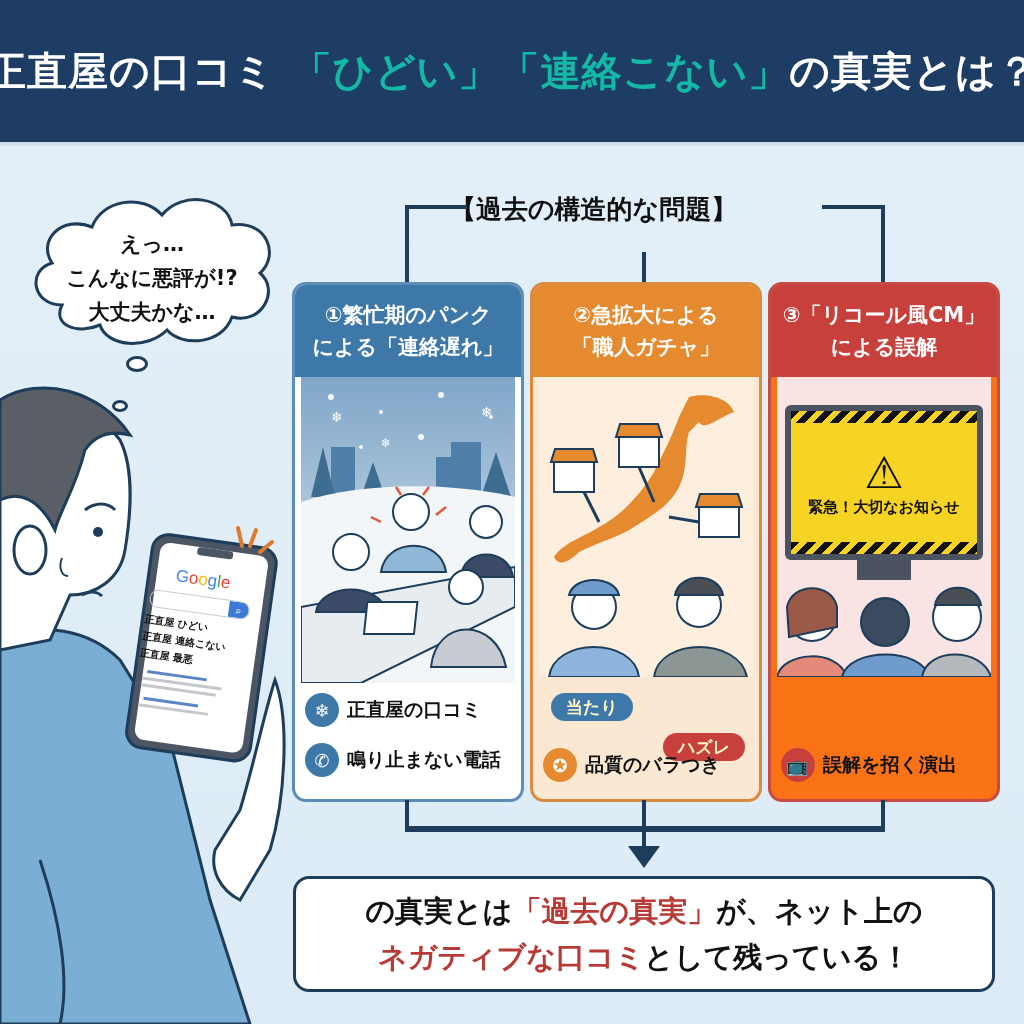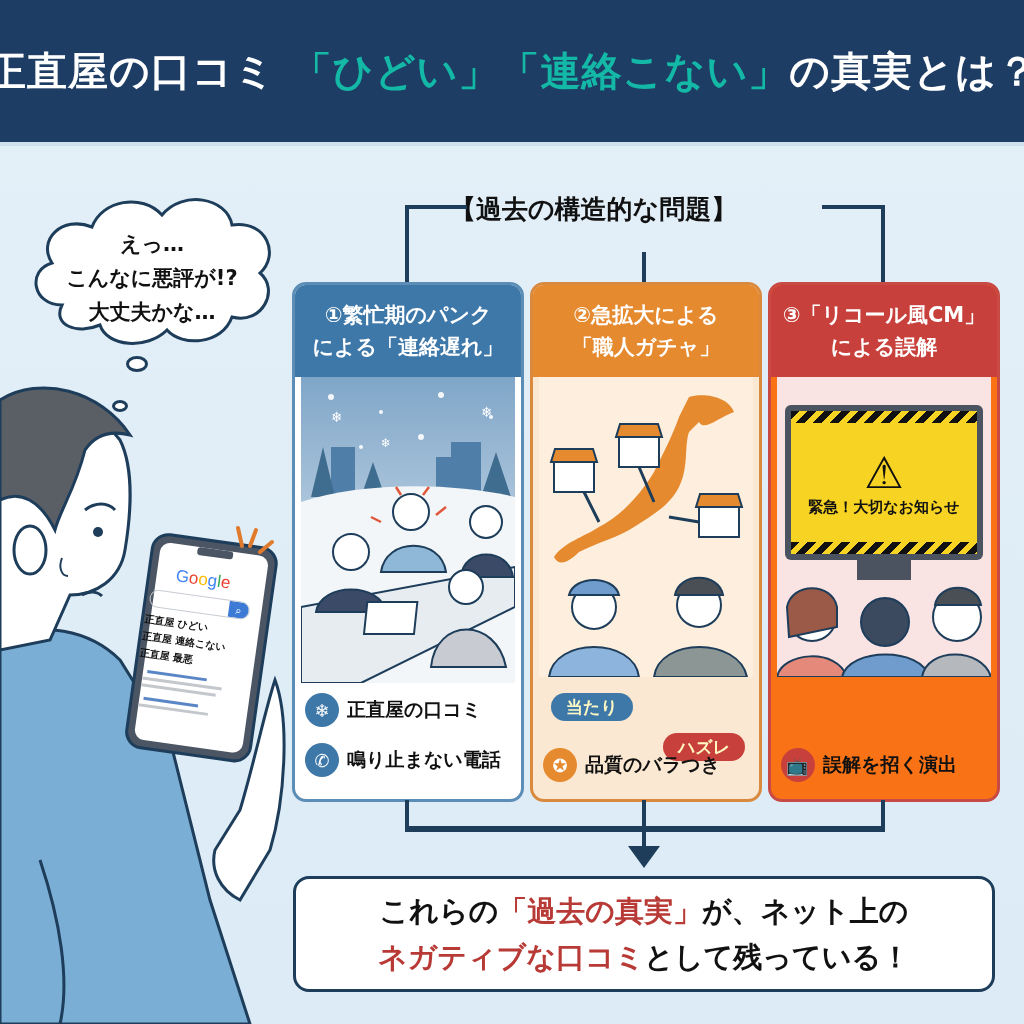--- a/index.html
+++ b/index.html
@@ -283,18 +283,18 @@
 </div>
 
 <div class="conn" style="left:405px;top:800px;width:4px;height:30px;"></div>
 <div class="conn" style="left:642px;top:800px;width:4px;height:50px;"></div>
 <div class="conn" style="left:881px;top:800px;width:4px;height:30px;"></div>
 <div class="conn" style="left:405px;top:826px;width:480px;height:6px;"></div>
 <div style="position:absolute;left:628px;top:846px;width:0;height:0;border-left:16px solid transparent;border-right:16px solid transparent;border-top:22px solid #1d3d5a;"></div>
 
 <div class="conclusion">
   <div>
-    <span>これらの</span><span class="hl-red">「過去の真実」</span><span>が、ネット上の</span>
+    <span>の真実とは</span><span class="hl-red">「過去の真実」</span><span>が、ネット上の</span>
   </div>
   <div>
     <span class="hl-red">ネガティブな口コミ</span><span>として残っている！</span>
   </div>
 </div>
 
 </body></html>

